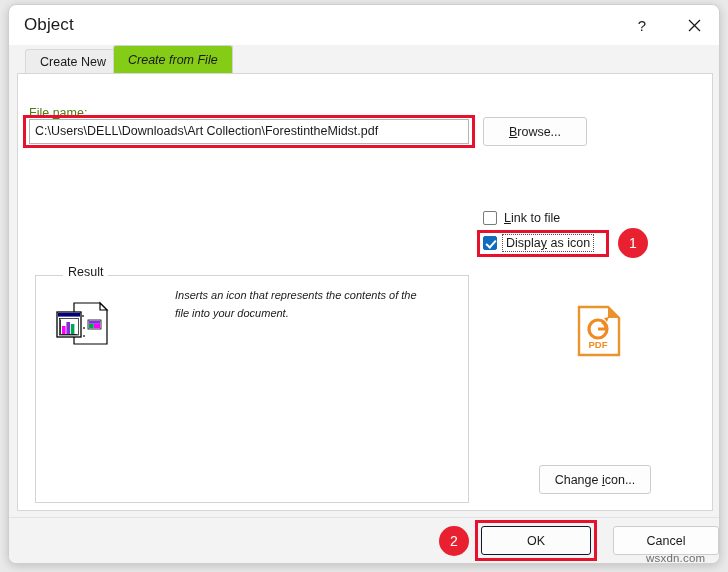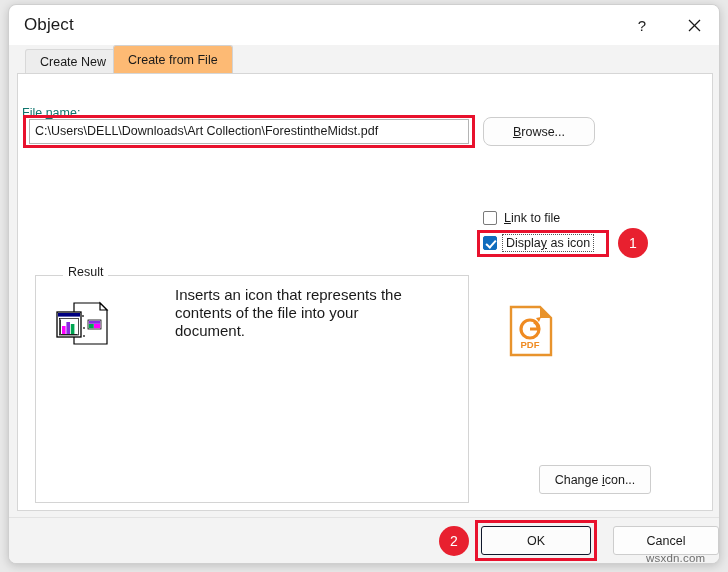--- a/index.html
+++ b/index.html
@@ -68,37 +68,38 @@
     border: 1px solid #d8d8d8;
     border-bottom: none;
     border-top-left-radius: 3px;
     border-top-right-radius: 3px;
     white-space: nowrap;
   }
   .tab.inactive { left: 16px; background: #ededed; }
   .tab.active {
     left: 104px;
     height: 28px;
-    background: #fdba74;
+    background: #84cc16;
     border-color: #d2d2d2;
     z-index: 3;
+    font-style: italic;
   }
 
   
   .tabpage {
     position: absolute; left: 8px; top: 68px;
     width: 696px; height: 438px;
     background: #ffffff;
     border: 1px solid #d6d6d6;
   }
 
   
   .lbl-filename {
-    position: absolute; left: 13px; top: 101px;
-    font-size: 12.5px; color: #0f766e;
+    position: absolute; left: 20px; top: 101px;
+    font-size: 12.5px; color: #4d7c0f;
   }
   .lbl-filename u { text-decoration: underline; }
 
   .filename-redbox {
     position: absolute; left: 14px; top: 110px;
     width: 452px; height: 33px;
     border: 3px solid #e8112d;
   }
   .filename-input {
     position: absolute; left: 20px; top: 114px;
@@ -115,21 +116,21 @@
   .btn {
     position: absolute;
     background: #fdfdfd;
     border: 1px solid #cdcdcd;
     border-radius: 3px;
     font-size: 12.5px; color: #1a1a1a;
     display: flex; align-items: center; justify-content: center;
     font-family: "Liberation Sans", sans-serif;
   }
   .btn u { text-decoration: underline; }
-  .btn-browse { left: 474px; top: 112px; width: 112px; height: 29px; border-radius: 8px; }
+  .btn-browse { left: 474px; top: 112px; width: 104px; height: 29px; }
   .btn-changeicon { left: 530px; top: 460px; width: 112px; height: 29px; }
   .btn-ok {
     left: 472px; top: 521px; width: 110px; height: 29px;
     border: 1px solid #0f172a;
     background: #fcfcfc;
   }
   .btn-cancel { left: 604px; top: 521px; width: 106px; height: 29px; }
 
   .ok-redbox {
     position: absolute; left: 466px; top: 515px;
@@ -203,35 +204,36 @@
   }
   .group-legend {
     position: absolute; left: 54px; top: 260px;
     background: #ffffff;
     padding: 0 5px;
     font-size: 12.5px; color: #1a1a1a;
   }
   .result-desc {
     position: absolute; left: 166px; top: 281px;
     width: 250px;
-    font-size: 15px; color: #1a1a1a;
+    font-size: 11px; color: #1a1a1a;
     line-height: 18px;
+    font-style: italic;
   }
 
   
   .result-icon {
     position: absolute; left: 45px; top: 294px;
     width: 58px; height: 50px;
   }
 
   
   .pdf-preview {
     position: absolute; left: 500px; top: 300px;
     width: 180px;
-    display: flex; flex-direction: row; align-items: center;
+    display: flex; flex-direction: column; align-items: center;
   }
   .pdf-icon { width: 44px; height: 52px; }
   .pdf-name {
     margin-top: 10px;
     width: 132px;
     text-align: center;
     font-size: 13px;
     color: #1a1a1a;
     line-height: 19px;
   }

